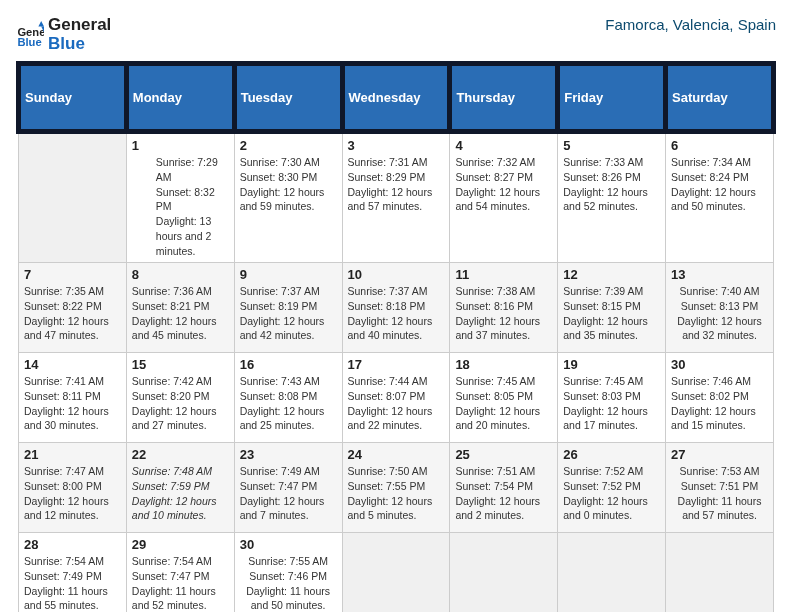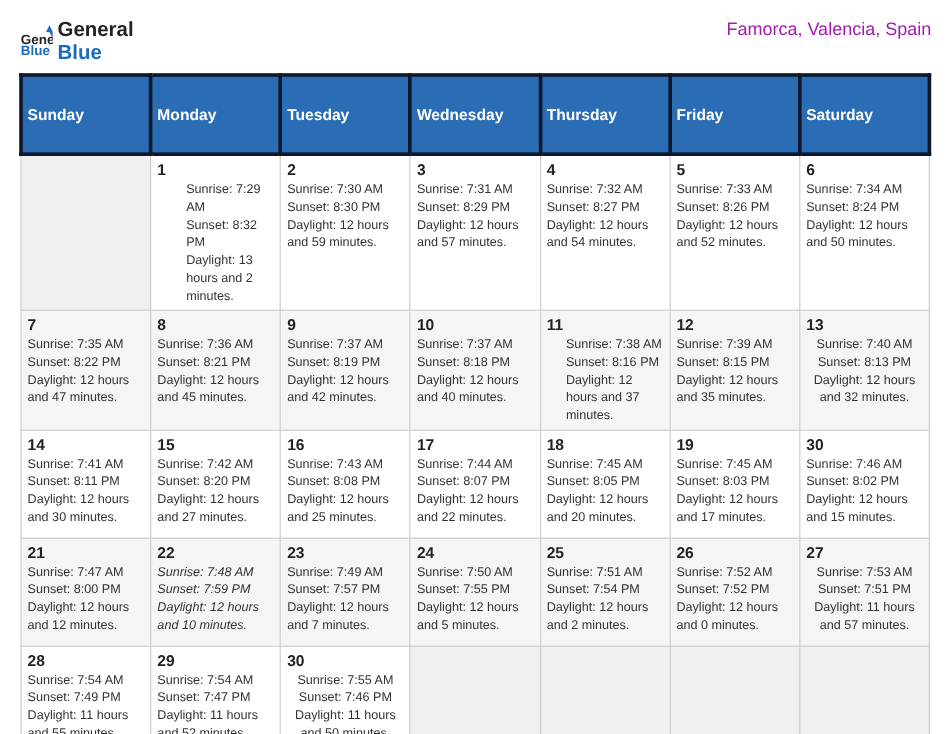--- a/index.html
+++ b/index.html
@@ -28,35 +28,35 @@
     .title-block {
       text-align: right;
     }
     .title-block .month-year {
       font-size: 32px;
       color: #333;
       font-weight: normal;
     }
     .title-block .location {
       font-size: 15px;
-      color: #a21caf;
+      color: #0c4a6e;
     }
     table {
       width: 100%;
       border-collapse: collapse;
       font-size: 11px;
     }
     thead tr th {
       background: #2a6db5;
       color: #fff;
       padding: 24px 4px;
       text-align: left;
       font-size: 13px;
       font-weight: bold;
-      border: 3px solid #0f172a;
+      border: 5px solid #0f172a;
     }
     tbody tr td {
       border: 1px solid #ccc;
       vertical-align: top;
       padding: 4px 5px;
       min-height: 80px;
       height: 90px;
       width: 14.28%;
     }
     tbody tr td .day-num {
@@ -181,21 +181,21 @@
 Daylight: 12 hours and 42 minutes.</div>
         </td>
         <td>
           <span class="day-num">10</span>
           <div class="day-info" style="white-space: pre-line;">Sunrise: 7:37 AM
 Sunset: 8:18 PM
 Daylight: 12 hours and 40 minutes.</div>
         </td>
         <td>
           <span class="day-num">11</span>
-          <div class="day-info" style="white-space: pre-line; margin-left: 16px;">Sunrise: 7:38 AM
+          <div class="day-info" style="white-space: pre-line;">Sunrise: 7:38 AM
 Sunset: 8:16 PM
 Daylight: 12 hours and 37 minutes.</div>
         </td>
         <td>
           <span class="day-num">12</span>
           <div class="day-info" style="white-space: pre-line;">Sunrise: 7:39 AM
 Sunset: 8:15 PM
 Daylight: 12 hours and 35 minutes.</div>
         </td>
         <td>
@@ -258,21 +258,21 @@
         </td>
         <td>
           <span class="day-num">22</span>
           <div class="day-info" style="white-space: pre-line; font-style: italic;">Sunrise: 7:48 AM
 Sunset: 7:59 PM
 Daylight: 12 hours and 10 minutes.</div>
         </td>
         <td>
           <span class="day-num">23</span>
           <div class="day-info" style="white-space: pre-line;">Sunrise: 7:49 AM
-Sunset: 7:57 PM
+Sunset: 7:47 PM
 Daylight: 12 hours and 7 minutes.</div>
         </td>
         <td>
           <span class="day-num">24</span>
           <div class="day-info" style="white-space: pre-line;">Sunrise: 7:50 AM
 Sunset: 7:55 PM
 Daylight: 12 hours and 5 minutes.</div>
         </td>
         <td>
           <span class="day-num">25</span>

